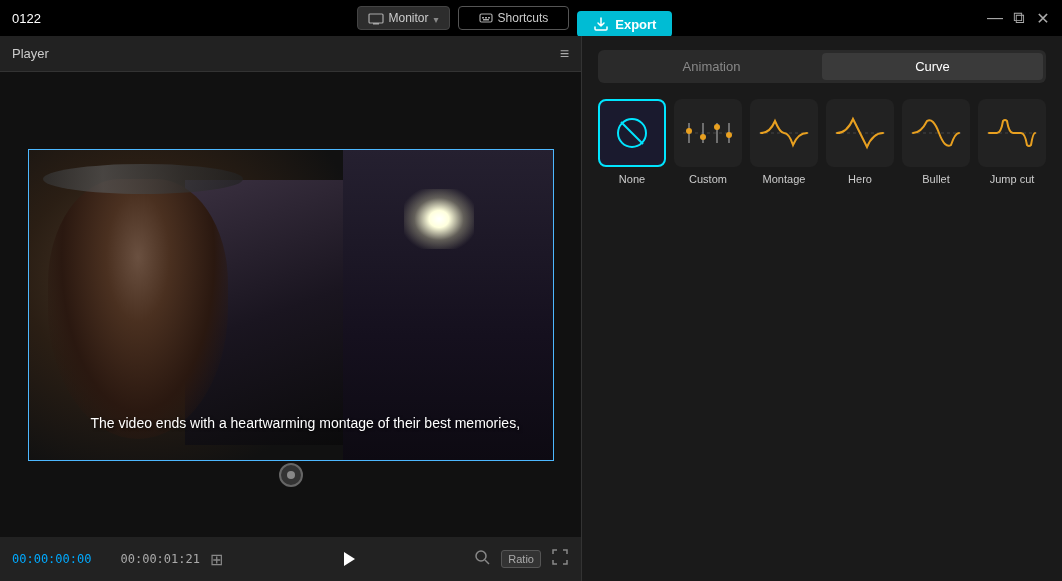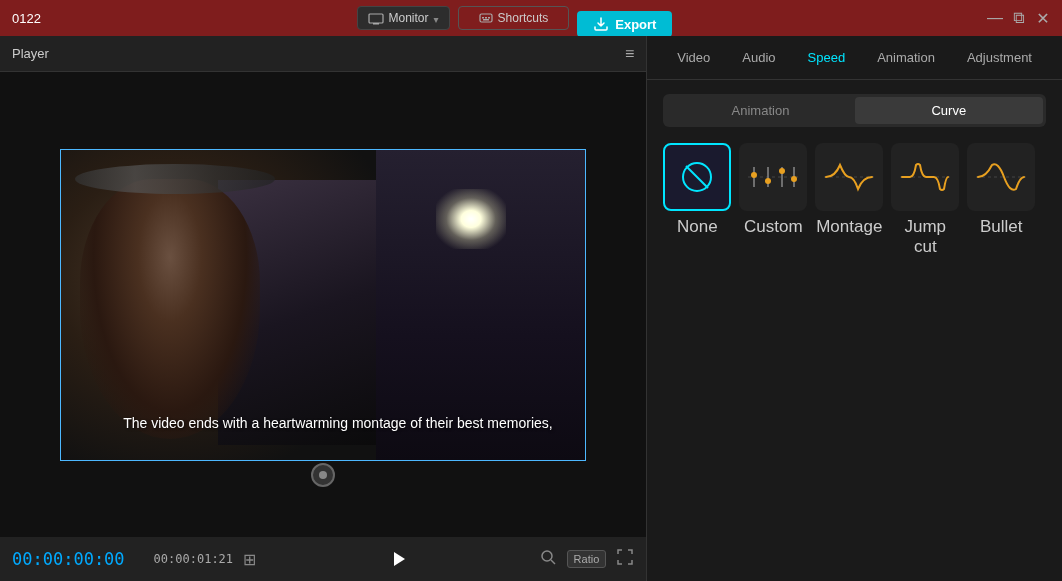--- a/index.html
+++ b/index.html
@@ -10,21 +10,21 @@
       font-family: 'Segoe UI', Arial, sans-serif;
       color: #fff;
       overflow: hidden;
       display: flex;
       flex-direction: column;
     }
 
     
     .title-bar {
       height: 36px;
-      background: #7f1d1d;
+      background: #000000;
       display: flex;
       align-items: center;
       justify-content: space-between;
       padding: 0 12px;
       flex-shrink: 0;
     }
     .title-bar-left {
       display: flex;
       align-items: center;
       gap: 8px;
@@ -184,21 +184,21 @@
     .player-controls {
       height: 44px;
       background: #222;
       display: flex;
       align-items: center;
       padding: 0 12px;
       gap: 10px;
     }
     .time-current {
       color: #00aaff;
-      font-size: 17px;
+      font-size: 12px;
       font-family: monospace;
     }
     .time-total {
       color: #aaa;
       font-size: 12px;
       font-family: monospace;
       padding-left: 19px;
     }
     .grid-icon {
       color: #888;
@@ -309,21 +309,21 @@
       align-items: center;
       justify-content: center;
       position: relative;
       overflow: hidden;
     }
     .speed-icon.selected {
       background: #1a1a2e;
       border: 2px solid #00e5ff;
     }
     .speed-label {
-      font-size: 17px;
+      font-size: 11px;
       color: #ccc;
       text-align: center;
     }
 
     
     .speed-grid-row2 {
       display: grid;
       grid-template-columns: repeat(6, 1fr);
       gap: 8px;
       margin-top: 8px;
@@ -421,27 +421,20 @@
           <polyline points="2,6 2,2 6,2"></polyline>
           <polyline points="12,2 16,2 16,6"></polyline>
           <polyline points="16,12 16,16 12,16"></polyline>
           <polyline points="6,16 2,16 2,12"></polyline>
         </svg>
       </span>
     </div>
   </div>
 
   <div class="right-panel">
-    <div class="tabs-bar">
-      <div class="tab-item">Video</div>
-      <div class="tab-item">Audio</div>
-      <div class="tab-item active">Speed</div>
-      <div class="tab-item">Animation</div>
-      <div class="tab-item">Adjustment</div>
-    </div>
     <div class="panel-content">
 
       <div class="mode-toggle">
         <div class="mode-btn">Animation</div>
         <div class="mode-btn active">Curve</div>
       </div>
 
       <div class="speed-grid">
 
         <div class="speed-item">
@@ -476,38 +469,47 @@
         <div class="speed-item">
           <div class="speed-icon">
             <svg width="54" height="40" viewBox="0 0 54 40">
               <line x1="2" y1="20" x2="52" y2="20" stroke="#444" stroke-width="1" stroke-dasharray="3,3"></line>
               <path d="M4 20 Q13 20 18 8 Q23 20 27 20 Q32 20 36 32 Q41 20 50 20" stroke="#e8a020" stroke-width="2" fill="none" stroke-linecap="round"></path>
             </svg>
           </div>
           <span class="speed-label">Montage</span>
         </div>
 
+        <div class="speed-item">
+          <div class="speed-icon">
+            <svg width="54" height="40" viewBox="0 0 54 40">
+              <line x1="2" y1="20" x2="52" y2="20" stroke="#444" stroke-width="1" stroke-dasharray="3,3"></line>
+              <path d="M4 20 Q14 20 20 6 Q27 20 34 34 Q40 20 50 20" stroke="#e8a020" stroke-width="2" fill="none" stroke-linecap="round"></path>
+            </svg>
+          </div>
+          <span class="speed-label">Hero</span>
+        </div>
+
+        <div class="speed-item">
+          <div class="speed-icon">
+            <svg width="54" height="40" viewBox="0 0 54 40">
+              <line x1="2" y1="20" x2="52" y2="20" stroke="#444" stroke-width="1" stroke-dasharray="3,3"></line>
+              <path d="M4 20 Q12 20 18 8 Q24 4 30 20 Q36 36 42 32 Q46 20 50 20" stroke="#e8a020" stroke-width="2" fill="none" stroke-linecap="round"></path>
+            </svg>
+          </div>
+          <span class="speed-label">Bullet</span>
+        </div>
 
         <div class="speed-item">
           <div class="speed-icon">
             <svg width="54" height="40" viewBox="0 0 54 40">
               <line x1="2" y1="20" x2="52" y2="20" stroke="#444" stroke-width="1" stroke-dasharray="3,3"></line>
               <path d="M4 20 L12 20 Q16 20 18 8 L18 8 Q20 6 22 8 L22 8 Q24 20 28 20 L36 20 Q40 20 42 32 L42 32 Q44 34 46 32 L46 32 Q48 20 50 20" stroke="#e8a020" stroke-width="2" fill="none" stroke-linecap="round" stroke-linejoin="round"></path>
             </svg>
           </div>
           <span class="speed-label">Jump cut</span>
         </div>
-
-        <div class="speed-item">
-          <div class="speed-icon">
-            <svg width="54" height="40" viewBox="0 0 54 40">
-              <line x1="2" y1="20" x2="52" y2="20" stroke="#444" stroke-width="1" stroke-dasharray="3,3"></line>
-              <path d="M4 20 Q12 20 18 8 Q24 4 30 20 Q36 36 42 32 Q46 20 50 20" stroke="#e8a020" stroke-width="2" fill="none" stroke-linecap="round"></path>
-            </svg>
-          </div>
-          <span class="speed-label">Bullet</span>
-        </div>
       </div>
 
     </div>
   </div>
 
 </div>
 
 </body></html>

